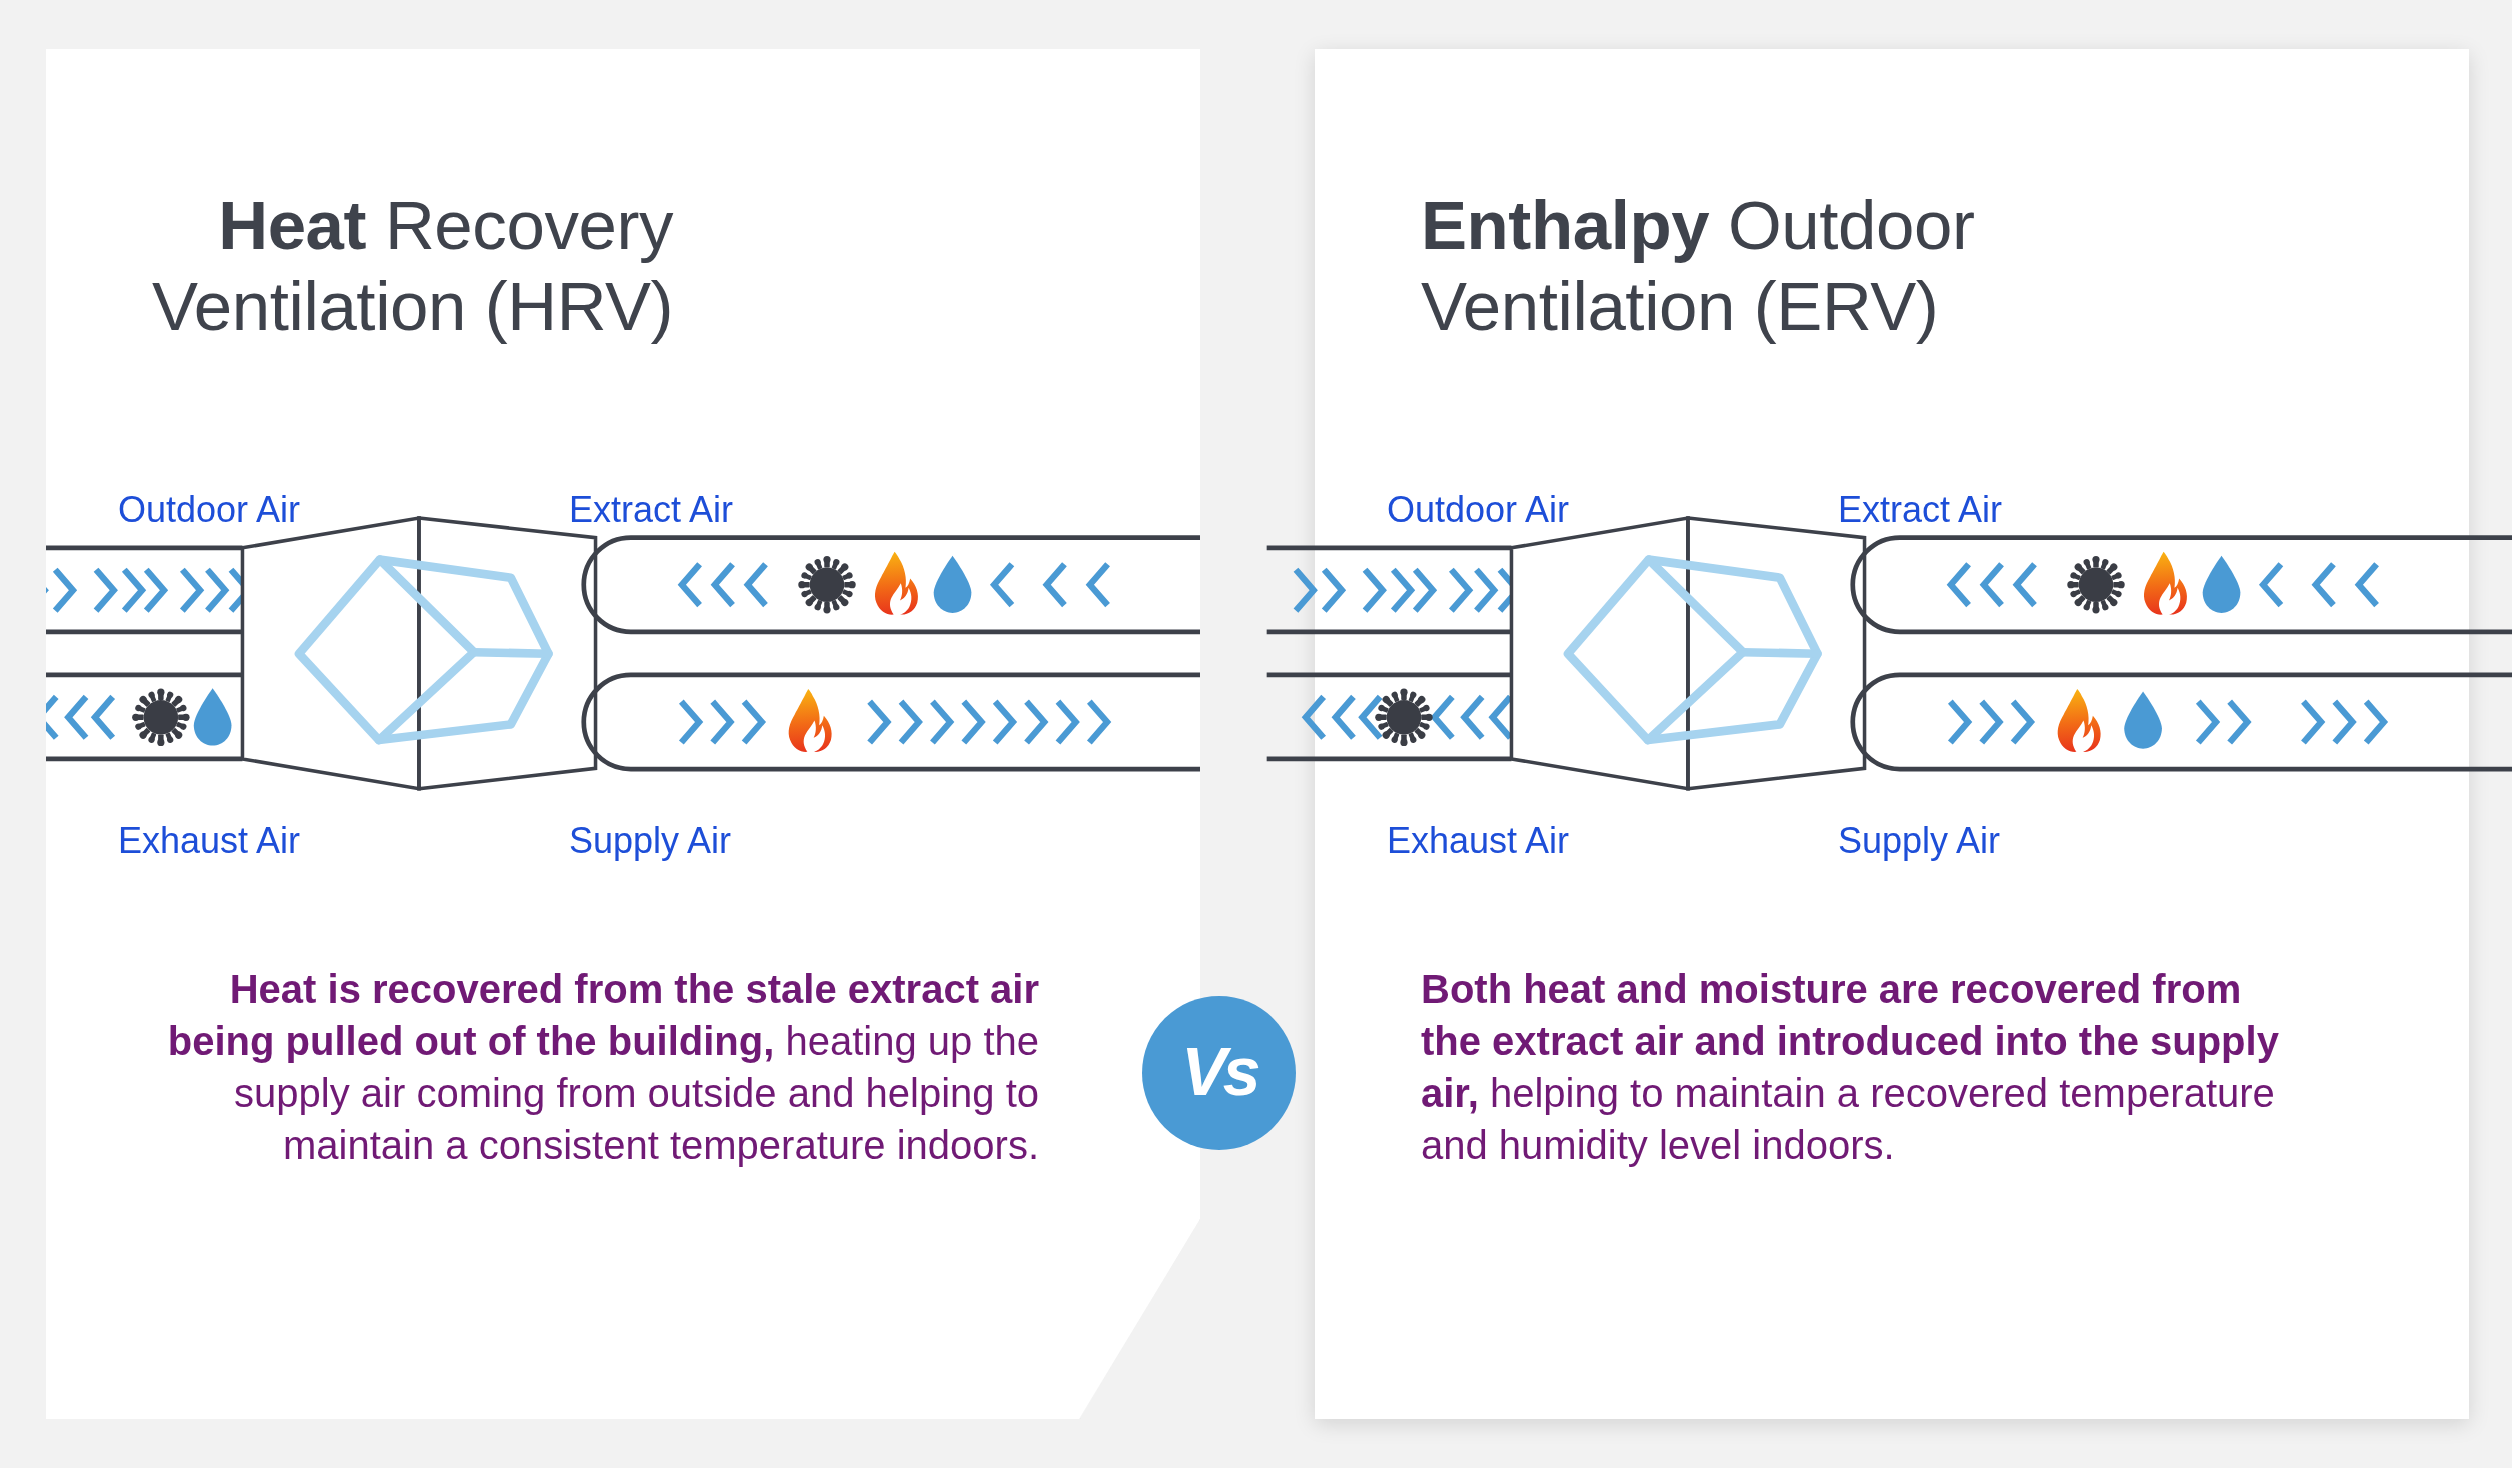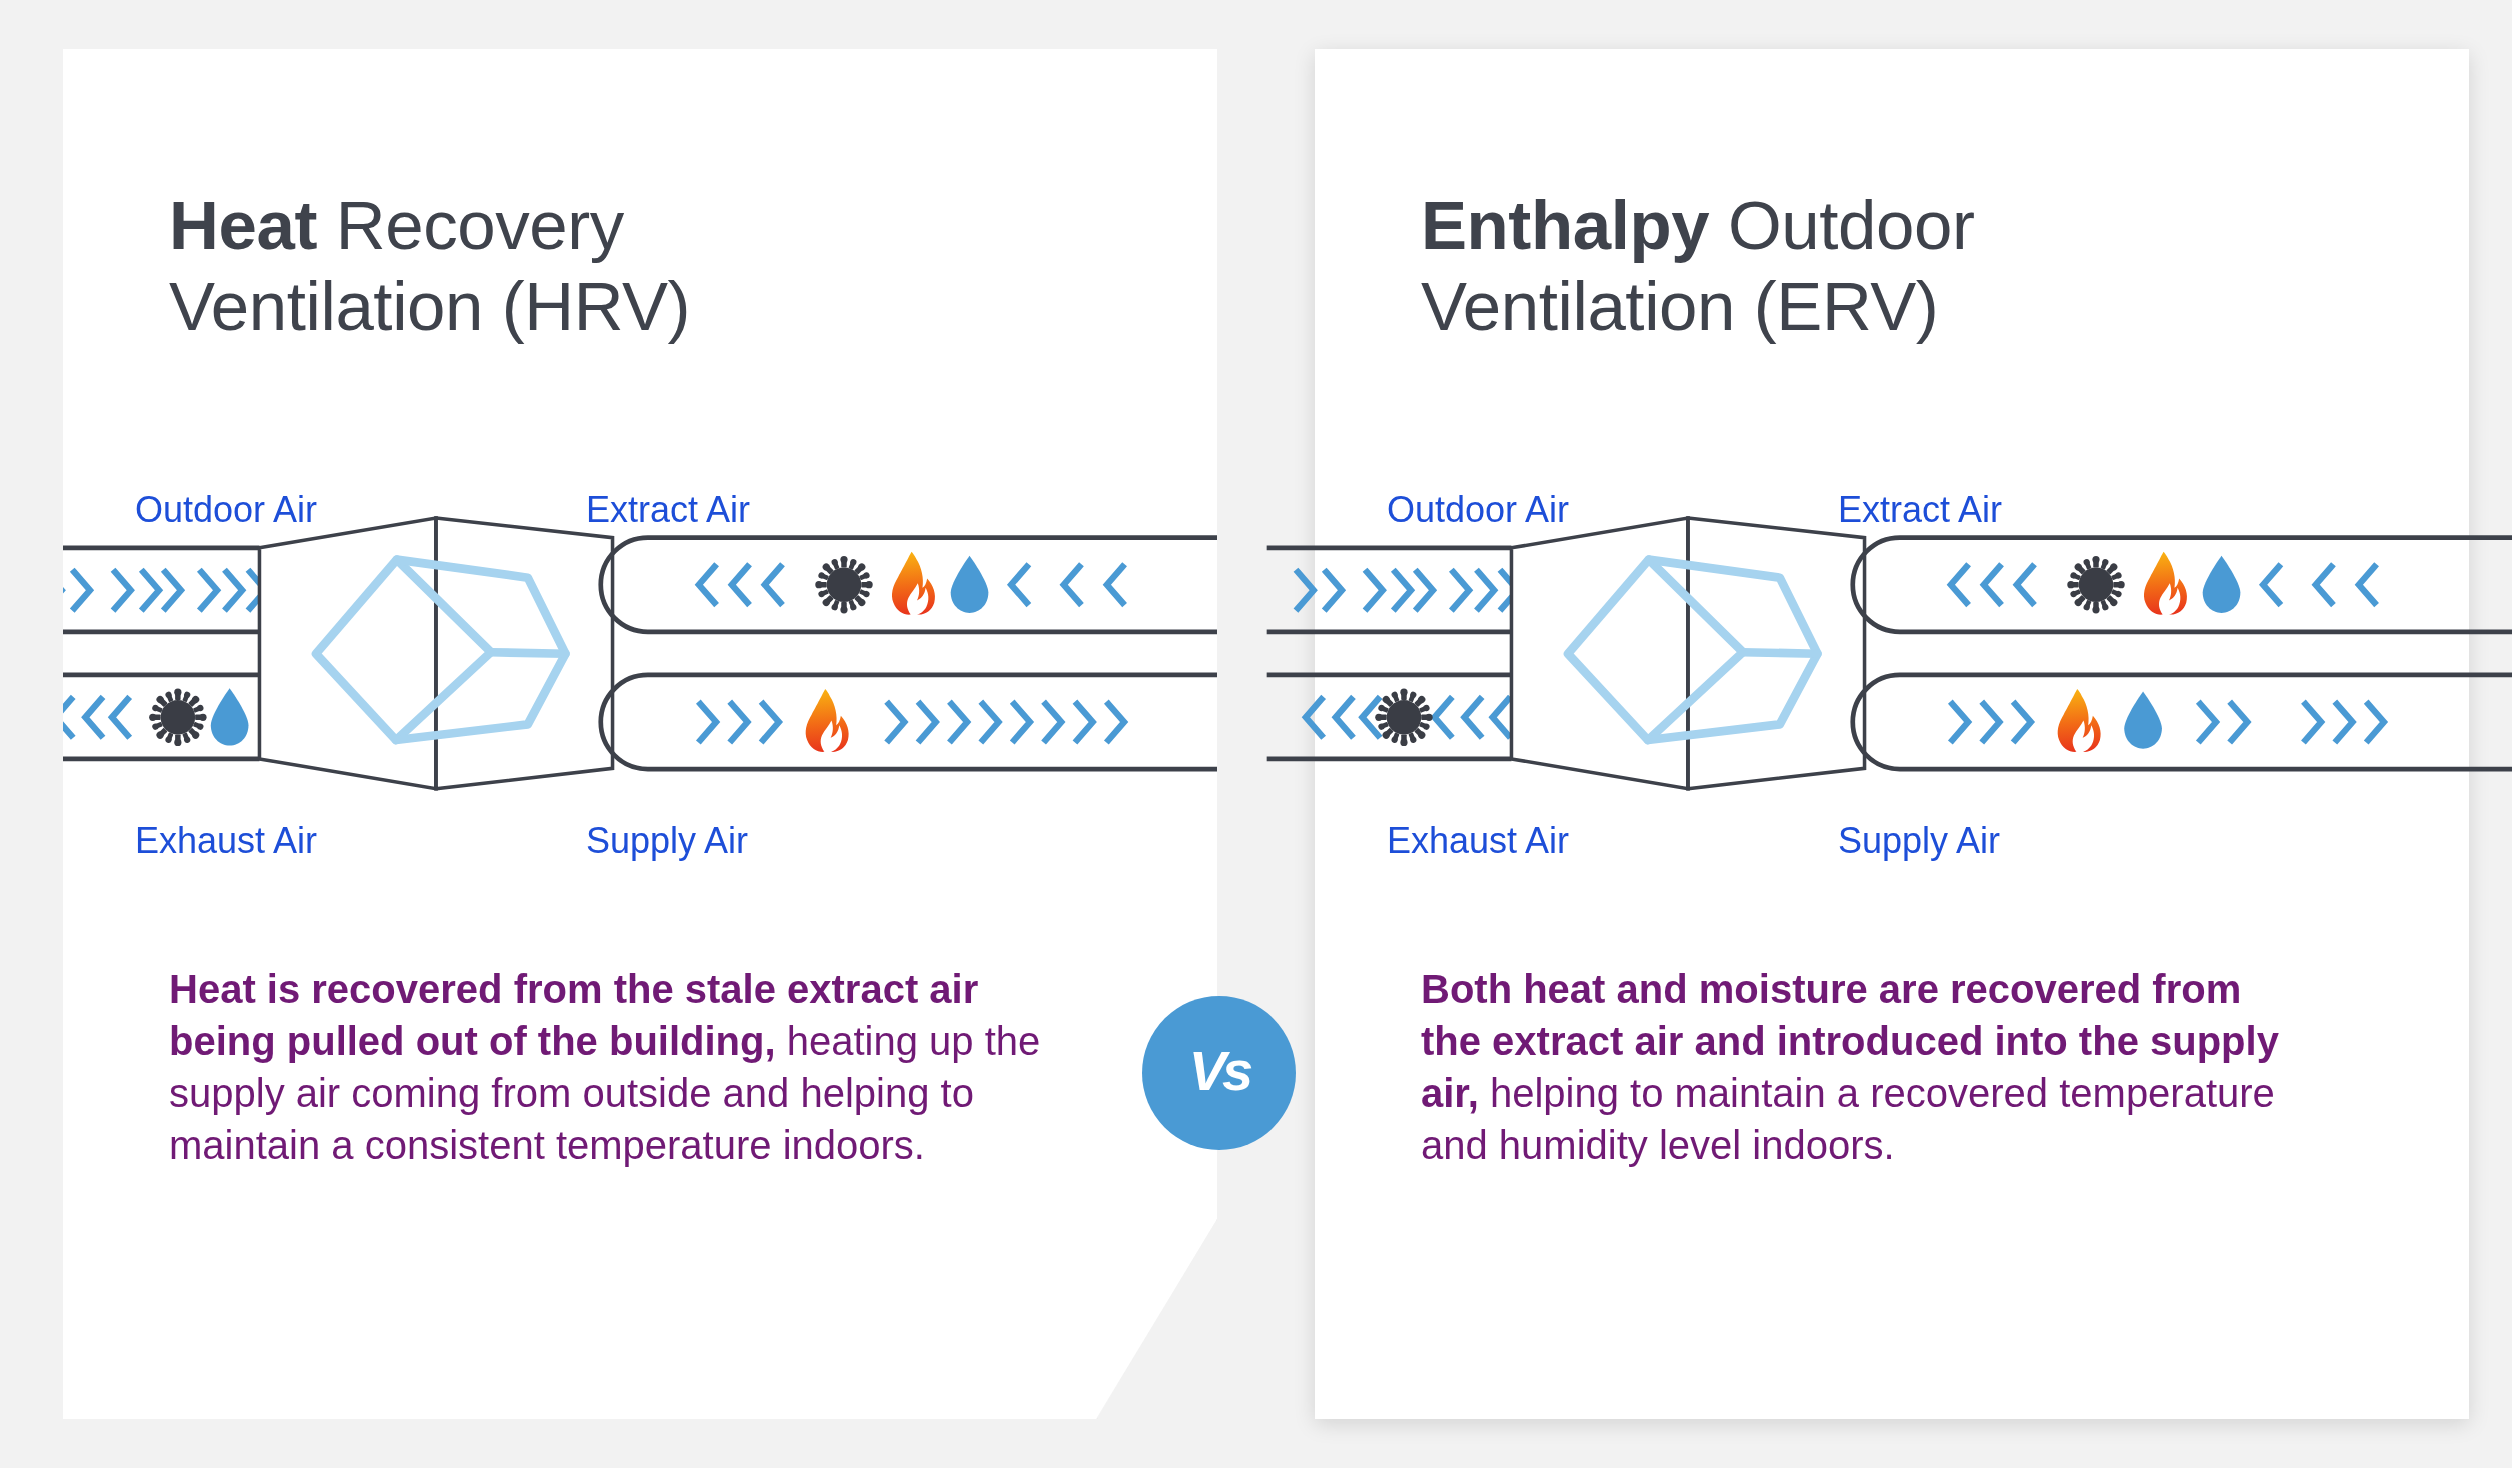--- a/index.html
+++ b/index.html
@@ -13,21 +13,21 @@
 
   
   .card {
     position: absolute;
     top: 49px;
     width: 1154px;
     height: 1370px;
     background: #ffffff;
     box-shadow: 0 4.7px 20.4px rgba(0,0,0,0.13);
   }
-  .card-left  { left: 63px; }
+  .card-left  { left: 46px; text-align: right; }
   .card-right { left: 1315px; }
   
   .card-left {
     clip-path: polygon(0 0, 100% 0, 100% 85.4%, 89.6% 100%, 0 100%);
   }
   .corner-fold {
     position: absolute;
     right: 0; bottom: 0;
     width: 121px; height: 200px;
     background: linear-gradient(135deg, rgba(0,0,0,0.00) 0%, rgba(0,0,0,0.055) 55%, rgba(0,0,0,0.0) 100%);
@@ -91,21 +91,21 @@
     border-radius: 50%;
     background: #4a9ad4;
     display: flex;
     align-items: center;
     justify-content: center;
     z-index: 30;
   }
   .vs-badge .vs-text {
     color: #ffffff;
     font-weight: 700;
-    font-size: 56px;
+    font-size: 68px;
     line-height: 1;
     letter-spacing: -3.9px;
     font-style: italic;
     transform: translateY(-1.6px);
   }
 </style>
 </head>
 <body>
 
 <div class="stage">

